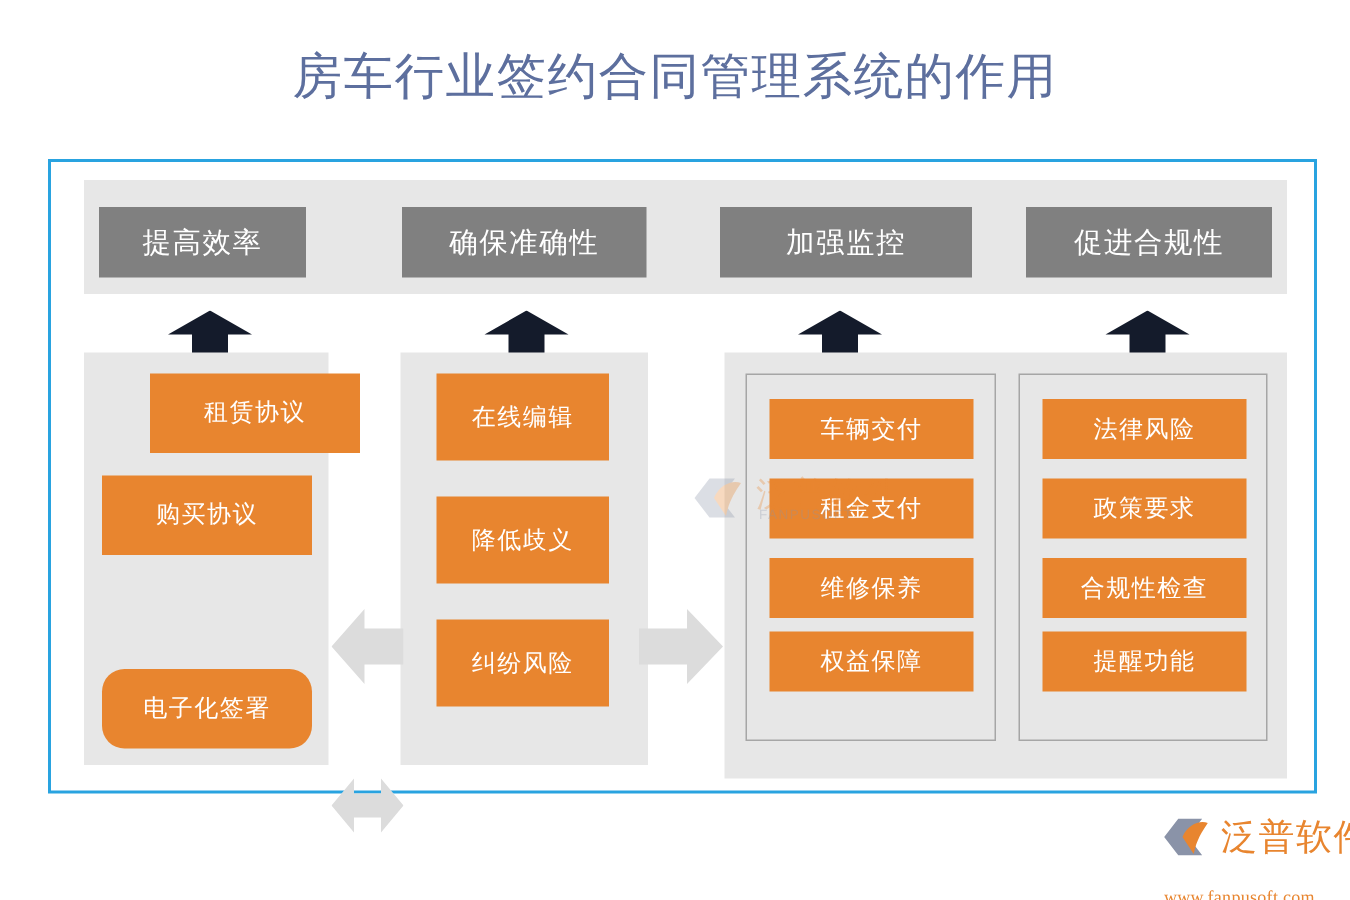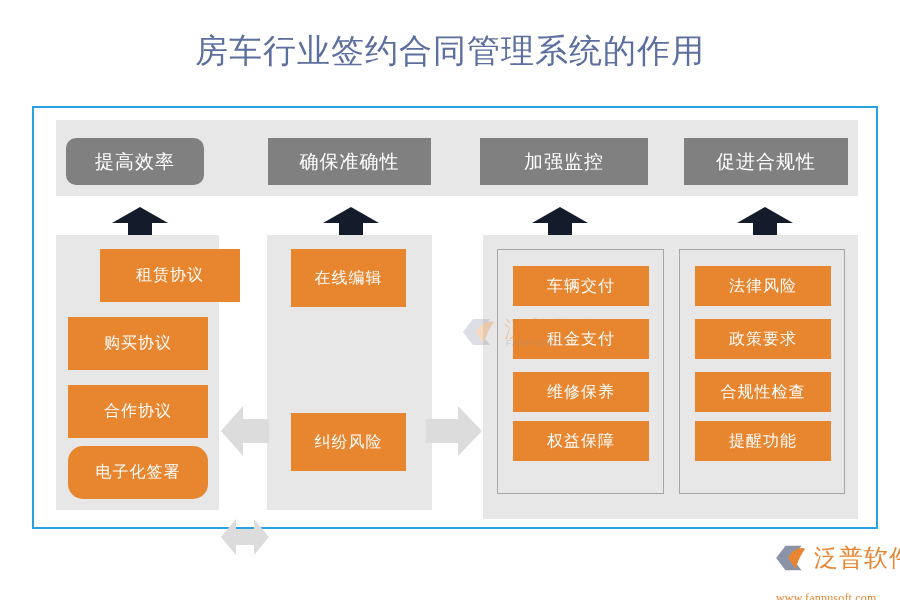--- a/index.html
+++ b/index.html
@@ -52,21 +52,21 @@
     top: 18px;
     height: 47px;
     background: #808080;
     color: #ffffff;
     font-size: 19px;
     display: flex;
     align-items: center;
     justify-content: center;
     letter-spacing: 1px;
   }
-  .hb0 { left: 10px;  width: 138px; border-radius: 10px; }
+  .hb0 { left: 10px;  width: 138px; }
   .hb1 { left: 212px; width: 163px; }
   .hb2 { left: 424px; width: 168px; }
   .hb3 { left: 628px; width: 164px; }
 
   
   .blk-arrow {
     position: absolute;
     top: 99px;
     width: 60px;
     height: 46px;
@@ -221,26 +221,26 @@
   </div>
   <div class="blk-arrow ba3">
     <svg viewBox="0 0 60 46" width="60" height="46" aria-hidden="true">
       <polygon points="30,0 58,16 42,16 42,30 58,30 30,46 2,30 18,30 18,16 2,16" fill="#141b2b"></polygon>
     </svg>
   </div>
 
   <div class="col-panel" id="panel-col1">
     <div class="item-box c1 i0">租赁协议</div>
     <div class="item-box c1 i1">购买协议</div>
-    <div class="item-box c1 i2">合作协议</div>
     <div class="item-box c1 i3">电子化签署</div>
   </div>
 
   <div class="col-panel" id="panel-col2">
     <div class="item-box c2 i0">在线编辑</div>
+    <div class="item-box c2 i1">降低歧义</div>
     <div class="item-box c2 i2">纠纷风险</div>
   </div>
 
   <div class="col-panel" id="panel-right">
 
     <div class="sub-panel" id="sub-col3">
       <div class="item-box c34 i0">车辆交付</div>
       <div class="item-box c34 i1">租金支付</div>
       <div class="item-box c34 i2">维修保养</div>
       <div class="item-box c34 i3">权益保障</div>

